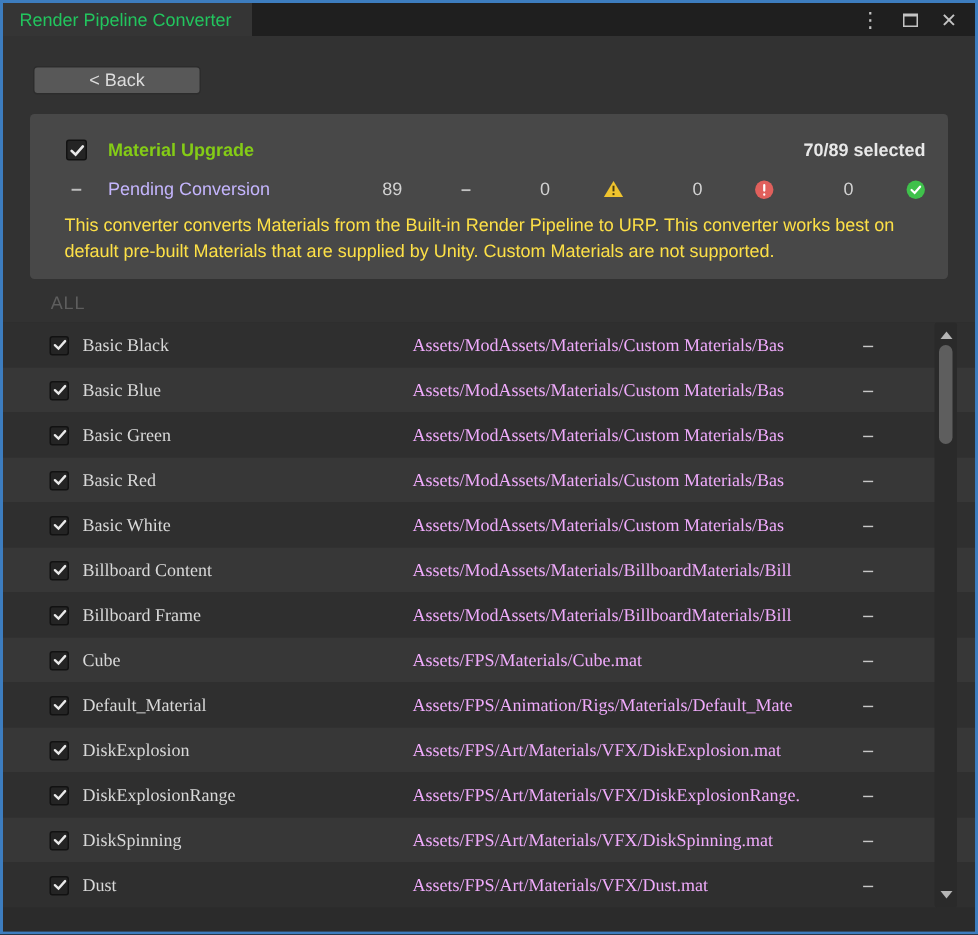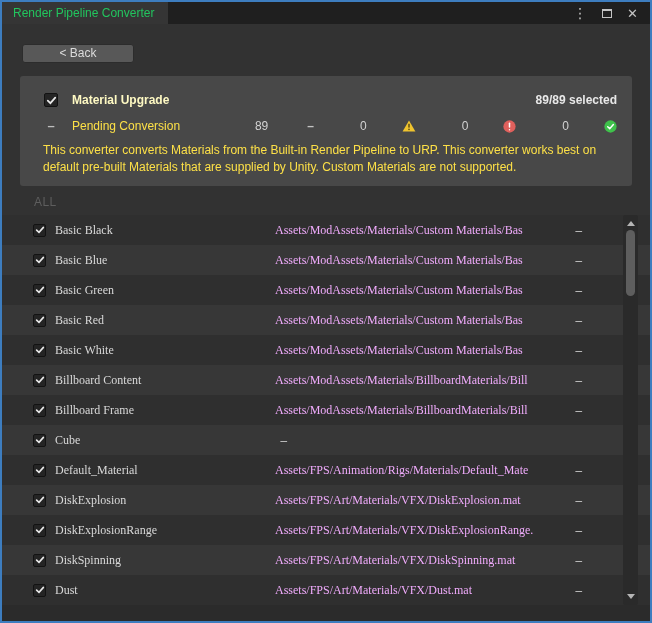--- a/index.html
+++ b/index.html
@@ -27,24 +27,24 @@
   
   .header-box { position:absolute; left:18px; top:74px; width:612px; height:110px; background:#484848; border-radius:3px; }
   .hrow1 { position:absolute; left:24px; right:15px; top:16px; height:16px; display:flex; align-items:center; }
   .hrow2 { position:absolute; left:24px; right:15px; top:42px; height:16px; display:flex; align-items:center; }
   .cb {
     width:14px; height:14px; flex:0 0 auto; background:#242424;
     border:1px solid #121212; border-radius:2px;
     display:flex; align-items:center; justify-content:center;
   }
   .cb svg { display:block; }
-  .hname { margin-left:14px; flex:1; font-size:12px; font-weight:bold; color:#fef9c3; }
+  .hname { margin-left:14px; flex:1; font-size:12px; font-weight:bold; color:#84cc16; }
   .hsel  { font-size:12px; font-weight:bold; color:#e8e8e8; }
   .mixed { width:14px; flex:0 0 auto; text-align:center; color:#bdbdbd; font-size:13px; font-weight:bold; line-height:14px; }
-  .plabel { margin-left:14px; flex:1; font-size:12px; color:#fde047; }
+  .plabel { margin-left:14px; flex:1; font-size:12px; color:#c4b5fd; }
   .pstats { display:flex; align-items:center; font-size:12px; color:#d2d2d2;gap:32px; }
   .pstats .num { margin-left:14px; }
   .pstats .dash { margin-left:7px; color:#c3c3c3; font-weight:bold; }
   .pstats .sicon { margin-left:3px; display:flex; align-items:center; }
   .hdesc { position:absolute; left:23px; right:15px; top:66px; font-size:12px; line-height:17px; color:#fde047; }
   
   .list-controls { position:absolute; left:25px; top:193px; display:flex; gap:26px;flex-direction:column; }
   .lc-btn { font-size:12px; color:#5e5e5e; letter-spacing:0.5px; background:none; border:none; padding:0; font-family:inherit; }
   
   .list { position:absolute; left:0; top:213px; width:648px; height:406px; background:#2b2b2b; }
@@ -84,21 +84,21 @@
   <div class="back-btn">&lt; Back</div>
 
   <div class="header-box">
     <div class="hrow1">
       <span class="cb">
         <svg width="11" height="11" viewBox="0 0 10 10">
             <path d="M1.6 5.1 L4 7.4 L8.4 2.4" stroke="#e9e9e9" stroke-width="1.6" fill="none" stroke-linecap="round"></path>
           </svg>
       </span>
       <span class="hname">Material Upgrade</span>
-      <span class="hsel">89/89 selected</span>
+      <span class="hsel">70/89 selected</span>
     </div>
     <div class="hrow2">
       <span class="mixed">–</span>
       <span class="plabel">Pending Conversion</span>
       <span class="pstats">
         <span class="num">89</span>
         <span class="dash">–</span>
         <span class="num">0</span>
         <span class="sicon">
           <svg width="14" height="12" viewBox="0 0 14 12">
@@ -211,20 +211,21 @@
     <span class="row-status">–</span>
   </div>
 
   <div class="row">
     <span class="cb">
       <svg width="10" height="10" viewBox="0 0 10 10">
               <path d="M1.6 5.1 L4 7.4 L8.4 2.4" stroke="#e9e9e9" stroke-width="1.6" fill="none" stroke-linecap="round"></path>
             </svg>
     </span>
     <span class="row-name">Cube</span>
+    <span class="row-path">Assets/FPS/Materials/Cube.mat</span>
     <span class="row-status">–</span>
   </div>
 
   <div class="row">
     <span class="cb">
       <svg width="10" height="10" viewBox="0 0 10 10">
               <path d="M1.6 5.1 L4 7.4 L8.4 2.4" stroke="#e9e9e9" stroke-width="1.6" fill="none" stroke-linecap="round"></path>
             </svg>
     </span>
     <span class="row-name">Default_Material</span>

